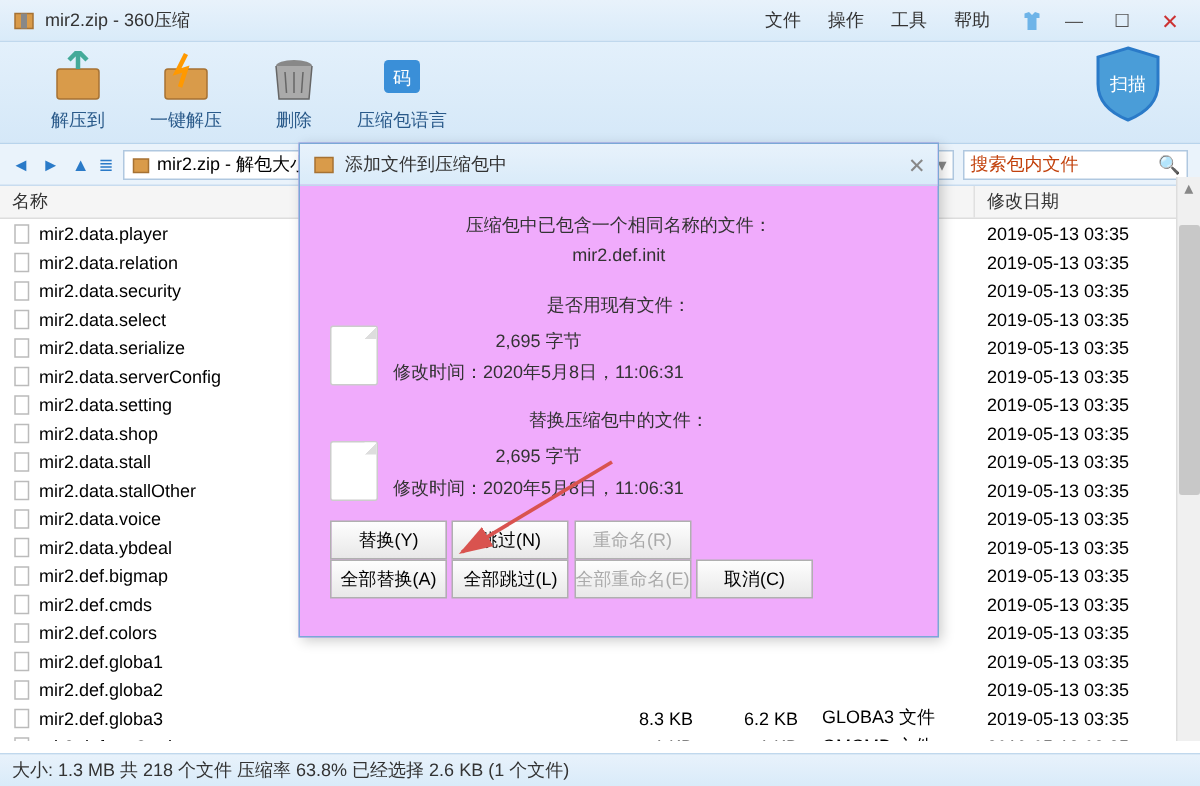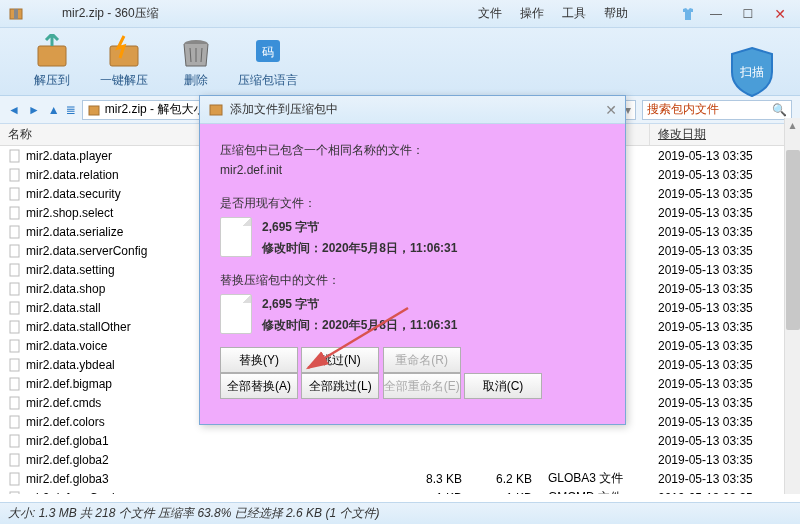--- a/index.html
+++ b/index.html
@@ -1,59 +1,59 @@
 <!DOCTYPE html>
 <html><head>
 <meta charset="utf-8">
 <style>
 * { margin: 0; padding: 0; box-sizing: border-box; font-family: "Microsoft YaHei", sans-serif; font-size: 12px; }
 body { width: 800px; height: 524px; overflow: hidden; background: #fff; position: relative; }
-.titlebar { height: 28px; background: linear-gradient(#e8f2fb, #d9ebf9); display: flex; align-items: center; padding: 0 8px; border-bottom: 1px solid #c0d8ed; gap: 32px; }
+.titlebar { height: 28px; background: linear-gradient(#e8f2fb, #d9ebf9); display: flex; align-items: center; padding: 0 8px; border-bottom: 1px solid #c0d8ed; }
 .titlebar .icon { width: 16px; height: 16px; margin-right: 6px; }
 .titlebar .title { flex: 1; color: #333; }
 .titlebar .menus { display: flex; gap: 18px; color: #333; }
 .titlebar .winbtns { display: flex; gap: 8px; margin-left: 20px; align-items: center; }
 .titlebar .winbtn { width: 24px; height: 16px; display: flex; align-items: center; justify-content: center; color: #555; }
 .titlebar .closebtn { color: #c33; font-size: 14px; }
 .toolbar { height: 68px; background: linear-gradient(#e3f0fb, #d5e8f8); display: flex; align-items: center; padding: 6px 16px; border-bottom: 1px solid #b8d4ec; position: relative; }
 .toolbtn { display: flex; flex-direction: column; align-items: center; width: 72px; gap: 2px; cursor: pointer; }
 .toolbtn .ico { width: 40px; height: 36px; }
 .toolbtn .lbl { color: #2a5a8a; }
-.scan-badge { position: absolute; right: 20px; top: 16px; }
+.scan-badge { position: absolute; right: 20px; top: 0; }
 .pathbar { height: 28px; background: #eaf3fb; display: flex; align-items: center; padding: 0 8px; gap: 6px; border-bottom: 1px solid #c8dcef; }
 .navarrows { display: flex; gap: 8px; color: #2a7ac8; }
 .pathbox { flex: 1; height: 20px; background: #fff; border: 1px solid #b0c8e0; display: flex; align-items: center; padding: 0 4px; gap: 4px; }
 .searchbox { width: 150px; height: 20px; background: #fff; border: 1px solid #b0c8e0; display: flex; align-items: center; padding: 0 4px; color: #999; justify-content: space-between; }
 .list-header { height: 22px; background: #f5f5f5; border-bottom: 1px solid #ddd; display: flex; align-items: center; position: relative; }
 .col { padding: 0 8px; border-right: 1px solid #e0e0e0; height: 100%; display: flex; align-items: center; color: #333; }
 .col-name { width: 400px; }
 .col-size { width: 70px; justify-content: flex-end; }
 .col-csize { width: 70px; justify-content: flex-end; }
 .col-type { width: 110px; }
-.col-date { width: 140px; text-decoration: underline; }
+.col-date { width: 140px; }
 .list-body { height: 348px; overflow: hidden; position: relative; }
 .row { height: 19px; display: flex; align-items: center; }
 .row .cell { padding: 0 8px; display: flex; align-items: center; gap: 4px; }
 .row .c-name { width: 400px; }
 .row .c-size { width: 70px; justify-content: flex-end; }
 .row .c-csize { width: 70px; justify-content: flex-end; }
 .row .c-type { width: 110px; }
 .row .c-date { width: 140px; }
 .file-ico { width: 14px; height: 14px; display: inline-block; }
-.statusbar { position: absolute; bottom: 0; left: 0; right: 0; height: 22px; background: linear-gradient(#e8f2fb, #d9ebf9); border-top: 1px solid #c0d8ed; display: flex; align-items: center; padding: 0 8px; color: #333; font-style: italic; }
+.statusbar { position: absolute; bottom: 0; left: 0; right: 0; height: 22px; background: linear-gradient(#e8f2fb, #d9ebf9); border-top: 1px solid #c0d8ed; display: flex; align-items: center; padding: 0 8px; color: #333; }
 .scrollbar { position: absolute; right: 0; top: 118px; width: 16px; height: 376px; background: #f0f0f0; border-left: 1px solid #ddd; }
 .scrollthumb { width: 14px; height: 180px; background: #c8c8c8; margin: 18px 1px; border-radius: 2px; }
 
 .dialog { position: absolute; left: 199px; top: 95px; width: 427px; height: 330px; background: #f0abfc; border: 1px solid #7aa8d6; box-shadow: 2px 2px 8px rgba(0,0,0,0.2); z-index: 10; }
 .dlg-title { height: 28px; background: linear-gradient(#e8f2fb, #d9ebf9); display: flex; align-items: center; padding: 0 8px; border-bottom: 1px solid #c0d8ed; }
 .dlg-title .dtxt { flex: 1; color: #333; }
 .dlg-title .dclose { color: #888; font-size: 14px; cursor: pointer; }
 .dlg-body { padding: 16px 20px; color: #333; line-height: 1.7; }
-.dlg-body .blk { margin-bottom: 12px; }
-.dlg-body .indent { display: flex; gap: 10px; margin-top: 4px; align-items: flex-start; font-weight: bold; }
+.dlg-body .blk { margin-bottom: 12px; text-align: center; }
+.dlg-body .indent { display: flex; gap: 10px; margin-top: 4px; align-items: flex-start; }
 .dlg-body .fileico { width: 32px; height: 40px; background: #fff; border: 1px solid #ccc; border-radius: 2px; position: relative; }
 .dlg-body .fileico::after { content: ''; position: absolute; right: 0; top: 0; width: 8px; height: 8px; background: linear-gradient(135deg, #fff 50%, #ddd 50%); }
 .dbtn { width: 78px; height: 26px; background: linear-gradient(#fefefe, #e8e8e8); border: 1px solid #b0b0b0; cursor: pointer; }
 .dbtn.disabled { color: #aaa; }
 .arrow-overlay { position: absolute; left: 298px; top: 298px; z-index: 20; pointer-events: none; }
 </style>
 </head>
 <body>
 
 <div class="titlebar">
@@ -181,21 +181,21 @@
       <div class="cell c-size"></div>
       <div class="cell c-csize"></div>
       <div class="cell c-type"></div>
       <div class="cell c-date">2019-05-13 03:35</div>
     </div>
     <div class="row">
       <div class="cell c-name">
         <svg class="file-ico" viewBox="0 0 14 14">
           <rect x="2" y="1" width="9" height="12" fill="#fff" stroke="#bbb"></rect>
         </svg>
-        <span>mir2.shop.select</span>
+        <span>mir2.data.select</span>
       </div>
       <div class="cell c-size"></div>
       <div class="cell c-csize"></div>
       <div class="cell c-type"></div>
       <div class="cell c-date">2019-05-13 03:35</div>
     </div>
     <div class="row">
       <div class="cell c-name">
         <svg class="file-ico" viewBox="0 0 14 14">
           <rect x="2" y="1" width="9" height="12" fill="#fff" stroke="#bbb"></rect>

